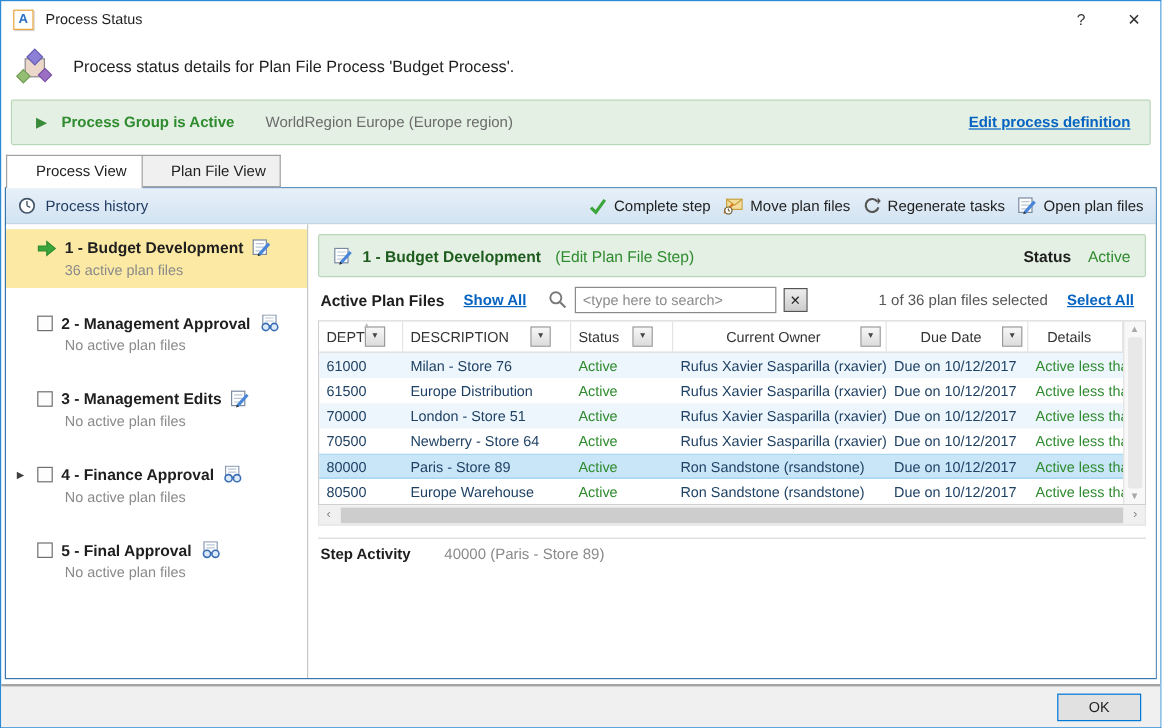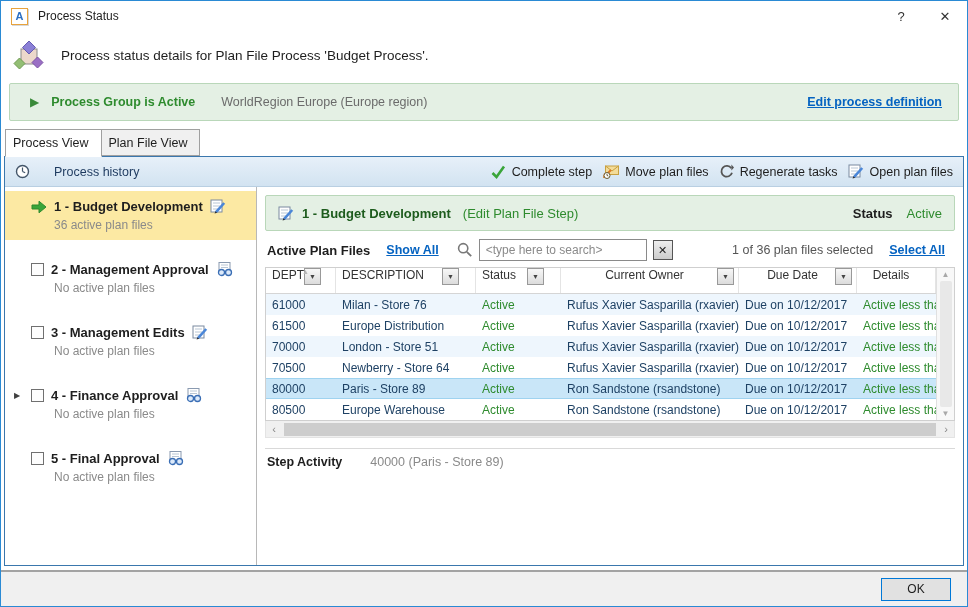--- a/index.html
+++ b/index.html
@@ -25,30 +25,30 @@
   
   .banner { margin:4px 8px 0 8px; height:38px; background:#e4f0e4; border:1px solid #b9d7b9;
     border-radius:2px; display:flex; align-items:center; padding:0 16px; flex:0 0 auto; }
   .play-glyph { color:#3a8a3a; font-size:12px; margin-left:4px; }
   .banner-status { margin-left:12px; font-size:12.5px; font-weight:bold; color:#2e8b2e; }
   .banner-scope { margin-left:26px; font-size:12.5px; color:#6b6b6b; }
   .banner-link { margin-left:auto; font-size:12.5px; font-weight:600; color:#0563c1;
     text-decoration:underline; cursor:pointer; }
   
   .tabbar { margin-top:8px; padding-left:4px; display:flex; flex:0 0 auto; position:relative; z-index:3; }
-  .tab { padding:6px 12px 5px 7px; font-size:12.5px; color:#1e1e1e; border:1px solid #a0a0a0;
+  .tab { padding:6px 12px 5px 24px; font-size:12.5px; color:#1e1e1e; border:1px solid #a0a0a0;
     background:#f0f0f0; border-left:none; cursor:pointer; }
   .tab:first-child { border-left:1px solid #a0a0a0; }
   .tab.active { background:#fff; border-bottom:1px solid #fff; margin-bottom:-1px; position:relative; }
   
   .content { margin:0 3px; border:1px solid #3a77ad; flex:0 0 auto; height:410px;
     display:flex; flex-direction:column; background:#fff; }
   .toolbar { height:30px; flex:0 0 auto; display:flex; align-items:center;
     background:linear-gradient(#e7f0f9,#d2e3f1); border-bottom:1px solid #b9cfe2; padding:0 10px; }
-  .toolbar-left { display:flex; align-items:center; gap:24px; font-size:12.5px; color:#1e3a5f; }
+  .toolbar-left { display:flex; align-items:center; gap:8px; font-size:12.5px; color:#1e3a5f; }
   .toolbar-btns { margin-left:auto; display:flex; gap:10px; }
   .tb-btn { display:flex; align-items:center; gap:6px; font-size:12.5px; color:#1e1e1e;
     background:transparent; border:none; cursor:pointer; font-family:inherit; }
   .body { flex:1; display:flex; min-height:0; }
   
   .steps-panel { width:252px; flex:0 0 auto; border-right:1px solid #b8b8b8; background:#fff;
     padding-top:4px; overflow:hidden; }
   .step-item { position:relative; padding:8px 6px 8px 26px; }
   .step-item.current { background:#fce9a3; }
   .step-line1 { display:flex; align-items:center; gap:7px; }
@@ -78,21 +78,21 @@
   .clear-btn { margin-left:6px; width:20px; height:20px; border:1px solid #555;
     background:linear-gradient(#eee,#ccc); font-size:11px; color:#222; display:flex;
     align-items:center; justify-content:center; cursor:pointer; }
   .selection-summary { margin-left:auto; font-size:12.5px; color:#555; }
   .files-row .select-all { margin-left:16px; margin-right:8px; }
   
   .grid-area { margin:4px 8px 0 8px; flex:0 0 auto; display:flex; border:1px solid #cfcfcf; }
   .grid { flex:1; min-width:0; }
   .grid-header, .grid-row { display:grid; grid-template-columns:70px 140px 85px 178px 118px minmax(40px,1fr); }
   .grid-header { height:26px; border-bottom:1px solid #d5d5d5; background:#fff; }
-  .hcell { position:relative; display:flex; align-items:flex-start; padding:0 16px 0 6px;
+  .hcell { position:relative; display:flex; align-items:center; padding:0 16px 0 6px;
     border-right:1px solid #e4e4e4; font-size:12px; color:#333; cursor:default; overflow:hidden; }
   .hcell.center { justify-content:center; }
   .hcell.center .filter-btn { position:absolute; right:4px; }
   .hlabel { white-space:nowrap; }
   .sort-asc { position:absolute; top:0px; left:36px; font-size:7px; color:#b8b8b8; }
   .filter-btn { margin-left:auto; width:17px; height:17px; border:1px solid #999;
     background:linear-gradient(#f7f7f7,#dcdcdc); font-size:7px; color:#444; display:flex;
     align-items:center; justify-content:center; flex:0 0 auto; cursor:pointer; }
   .grid-row { height:21px; cursor:pointer; }
   .grid-row:nth-child(even) { background:#eef6fd; }

